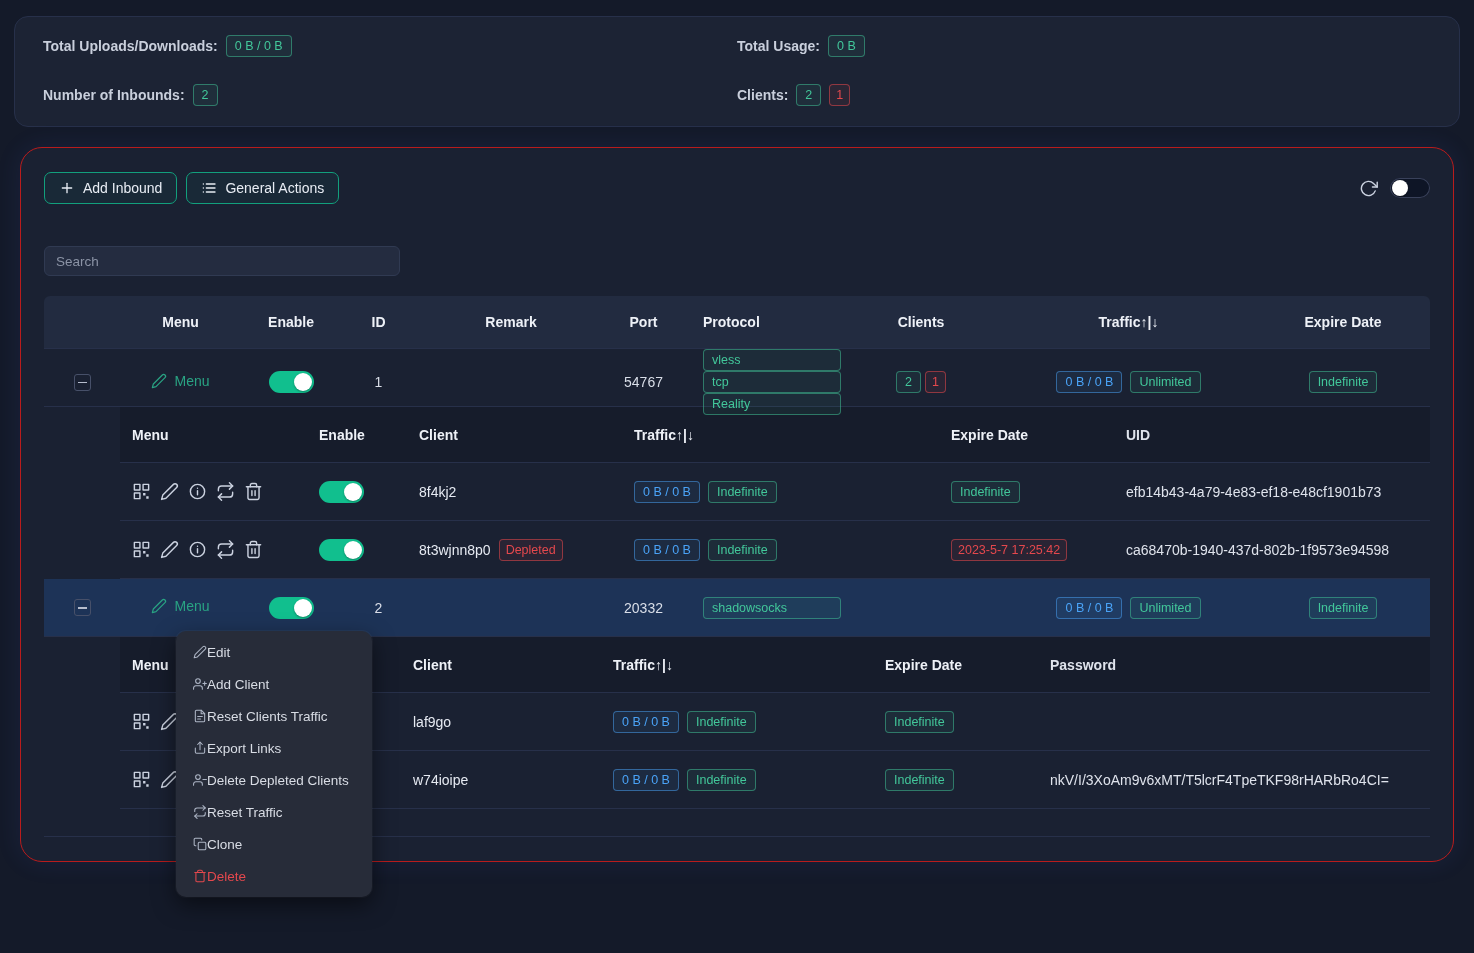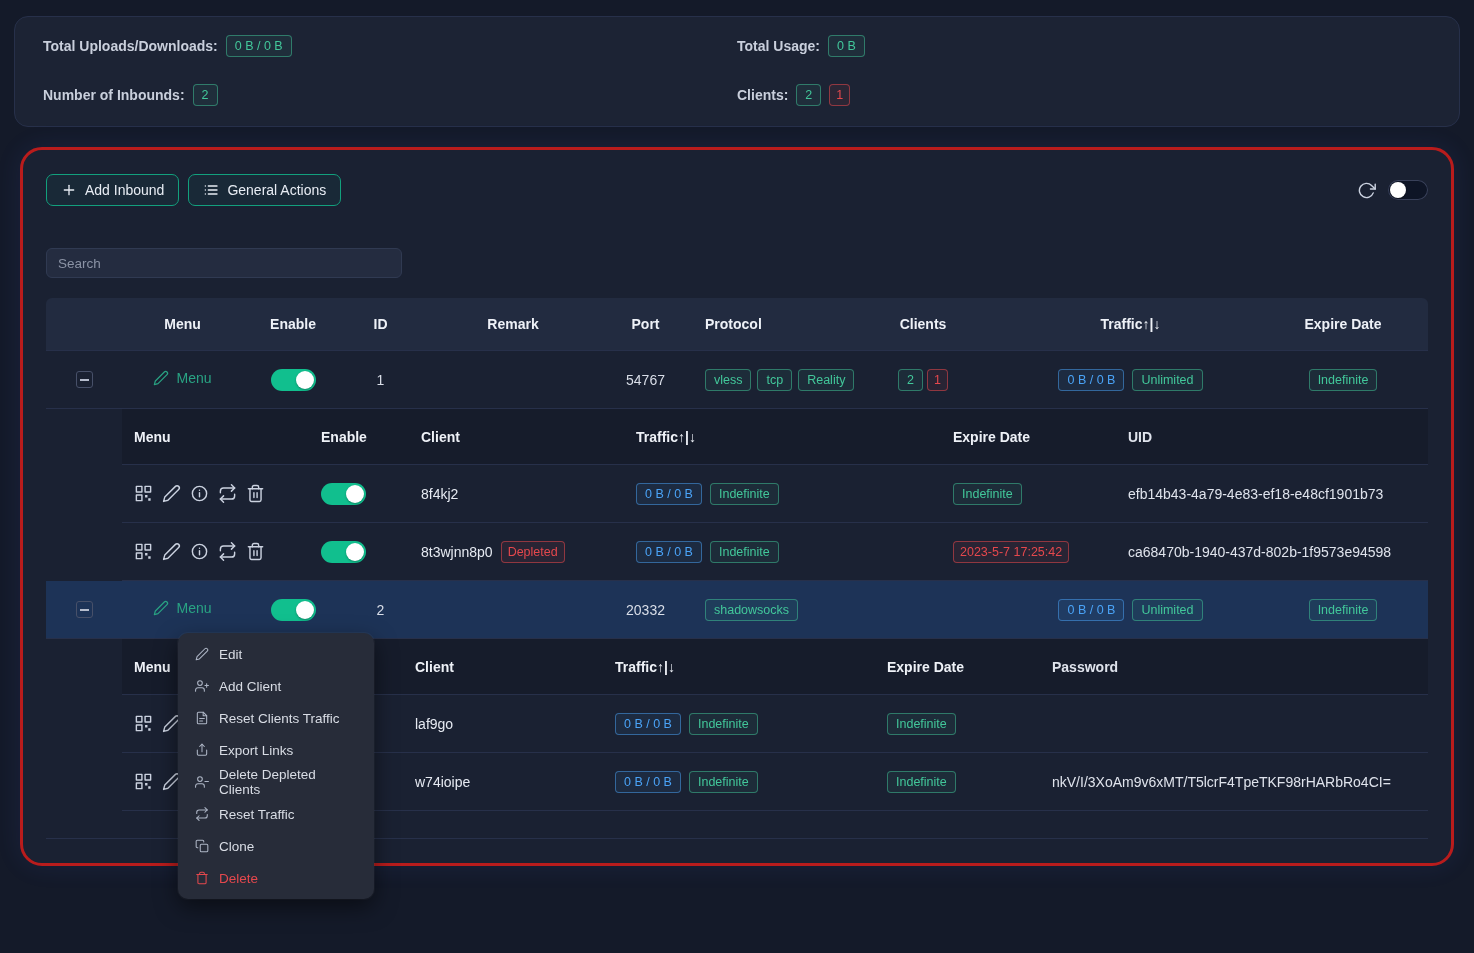--- a/index.html
+++ b/index.html
@@ -10,21 +10,21 @@
   .stats-grid { display:grid; grid-template-columns:1fr 1fr; row-gap:27px; }
   .stat-item { display:flex; align-items:center; gap:8px; font-weight:bold; color:#c9cfdc; }
 
   
   .tag { display:inline-block; padding:1px 8px; border-radius:4px; font-size:12.5px; font-weight:normal; line-height:18px; white-space:nowrap; }
   .tag-green { color:#42c79a; background:rgba(66,199,154,.07); border:1px solid rgba(66,199,154,.5); }
   .tag-blue  { color:#4aa3f7; background:rgba(74,163,247,.08); border:1px solid rgba(74,163,247,.5); }
   .tag-red   { color:#e5484d; background:rgba(229,72,77,.08); border:1px solid rgba(229,72,77,.55); padding:1px 6px; }
 
   
-  .main-card { margin:20px 20px 0; background:#1a2132; border:3px solid #b91c1c; border-radius:22px; padding:24px 0 24px; box-shadow:0 0 26px rgba(76,110,245,.10); position:relative; }
+  .main-card { margin:20px 20px 0; background:#1a2132; border:1px solid #b91c1c; border-radius:22px; padding:24px 0 24px; box-shadow:0 0 26px rgba(76,110,245,.10); position:relative; }
 
   .toolbar { display:flex; align-items:center; padding:0 23px; }
   .btn { display:inline-flex; align-items:center; gap:8px; height:32px; padding:0 14px; background:rgba(18,160,125,.07); border:1px solid #12a07d; border-radius:7px; color:#e8edf4; font-size:14px; cursor:pointer; font-family:inherit; }
   .btn + .btn { margin-left:9px; }
   .toolbar-right { margin-left:auto; display:flex; align-items:center; gap:12px; }
 
   .icon-btn { background:none; border:none; color:#cbd2e0; padding:0; cursor:pointer; display:inline-flex; align-items:center; }
   .ic { width:19px; height:19px; fill:none; stroke:currentColor; stroke-width:1.8; stroke-linecap:round; stroke-linejoin:round; }
   .ic-sm { width:14px; height:14px; fill:none; stroke:currentColor; stroke-width:1.8; stroke-linecap:round; stroke-linejoin:round; }
   .ic-btn16 { width:16px; height:16px; fill:none; stroke:currentColor; stroke-width:2; stroke-linecap:round; stroke-linejoin:round; }
@@ -40,21 +40,21 @@
   .switch.off-dark::after { width:16px; height:16px; left:2px; right:auto; }
 
   
   .tbl { margin:0 23px; }
   .row { display:grid; grid-template-columns:76px 121px 100px 75px 190px 75px 160px 160px 255px 1fr; align-items:center; border-bottom:1px solid #27304a; background:#1a2132; }
   .row.head { background:#222b40; height:53px; font-weight:bold; color:#eef1f7; border-radius:6px 6px 0 0; }
   .row.inbound { height:58px; }
   .row.selected { background:#1d3357; position:relative; }
   .cell { text-align:center; }
   .cell.left { text-align:left; padding-left:22px; }
-  .protocol-tags { display:flex; gap:6px; justify-content:flex-start; }
+  .protocol-tags { display:flex; justify-content:flex-start;flex-direction:column; }
   .pair-tags { display:inline-flex; gap:8px; align-items:center; }
   .clients-tags { display:inline-flex; gap:4px; align-items:center; }
 
   .expand { position:relative; width:17px; height:17px; background:transparent; border:1px solid #475069; border-radius:3px; cursor:pointer; display:inline-block; vertical-align:middle; }
   .expand::after { content:""; position:absolute; left:3px; right:3px; top:7px; height:1.5px; background:#b6bdcd; }
 
   .menu-trigger { display:inline-flex; align-items:center; gap:7px; color:#29a383; cursor:pointer; font-size:14px; }
   .menu-trigger .ic { width:16px; height:16px; }
 
   
@@ -67,21 +67,21 @@
   .subcell { text-align:left; padding-left:18px; }
   .subcell.c-menu { padding-left:12px; }
   .subcell.c-traffic { padding-left:18px; }
   .subcell.c-expire { padding-left:20px; }
   .subcell.c-key { padding-left:15px; color:#dfe3ec; }
   .actions { display:flex; gap:9px; align-items:center; }
   .client-name { display:inline-flex; align-items:center; gap:8px; color:#e6eaf2; }
 
   
   .context-menu { position:absolute; left:132px; top:52px; width:196px; background:#272c39; border-radius:10px; padding:5px; box-shadow:0 8px 22px rgba(0,0,0,.5), 0 0 0 1px rgba(255,255,255,.04); z-index:100; }
-  .menu-item { display:flex; align-items:center; gap:10px; height:32px; padding:0 12px; border-radius:6px; color:#d9dde5; font-size:13.5px; cursor:pointer; }
+  .menu-item { display:flex; align-items:center; gap:0; height:32px; padding:0 12px; border-radius:6px; color:#d9dde5; font-size:13.5px; cursor:pointer; }
   .menu-item .mi-icon { display:inline-flex; color:#aeb6c6; }
   .menu-item.danger, .menu-item.danger .mi-icon { color:#e5484d; }
 
   .tbl-footer { height:28px; border-bottom:1px solid #27304a; }
 </style>
 </head>
 <body>
 
 <div class="stats-card">
   <div class="stats-grid">

